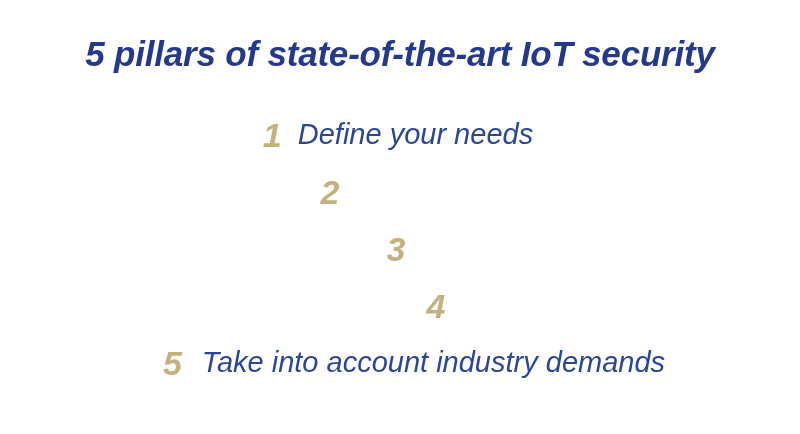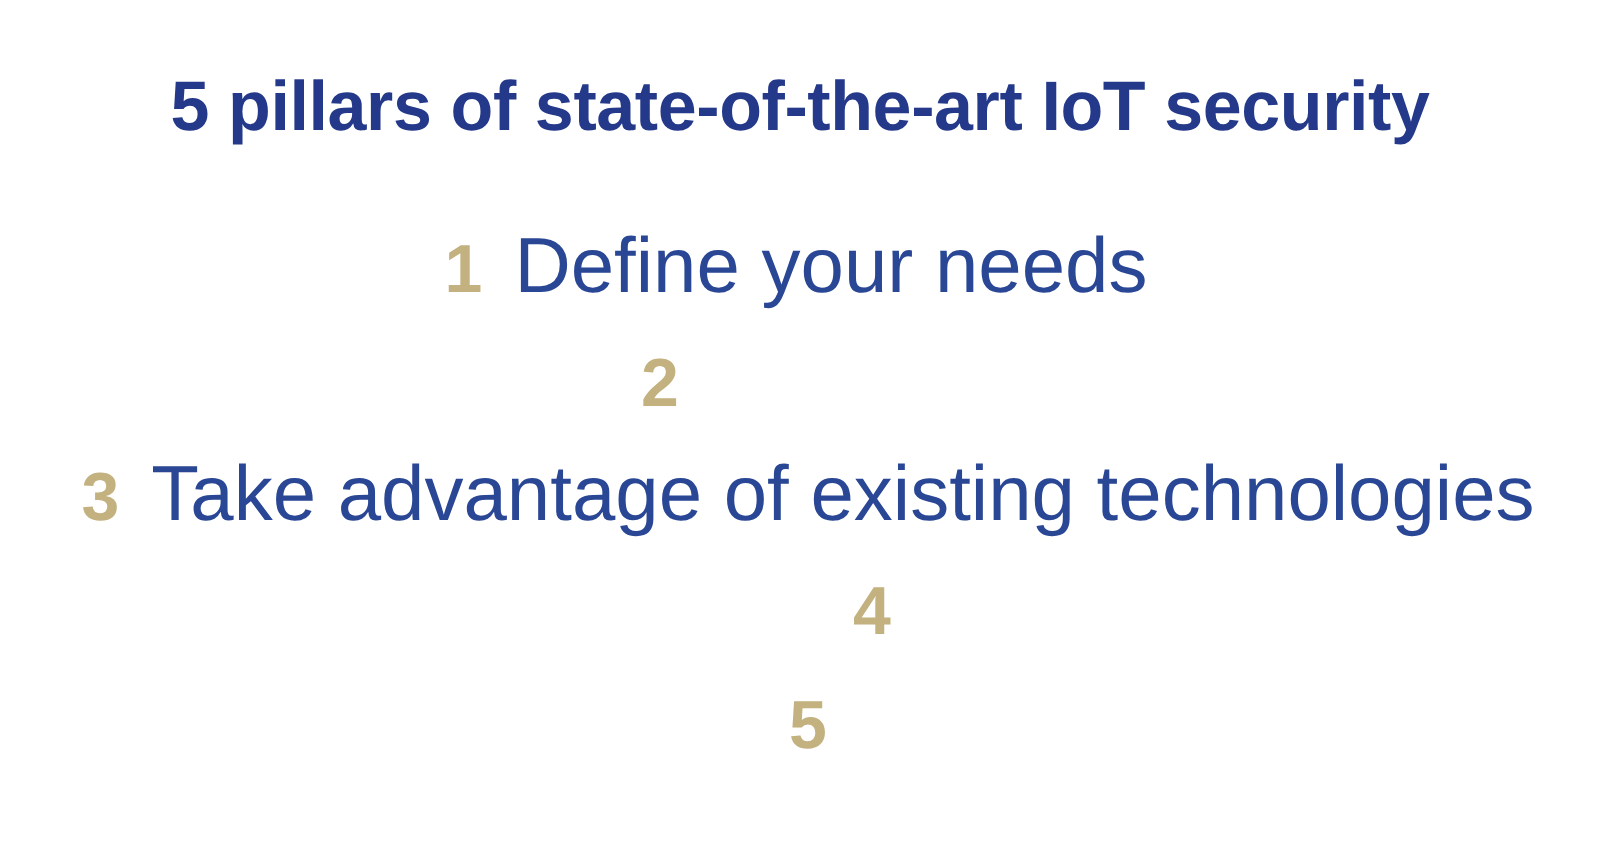--- a/index.html
+++ b/index.html
@@ -13,20 +13,21 @@
     font-family: "Liberation Sans", sans-serif;
     overflow: hidden;
   }
 
   .slide {
     position: relative;
     width: 719px;
     height: 434px;
     background: #ffffff;
     box-sizing: border-box;
+    font-style: italic;
   }
 
   .slide-title {
     position: absolute;
     top: 34px;
     left: 0;
     width: 800px;
     text-align: center;
     font-size: 35px;
     font-weight: bold;
@@ -56,21 +57,21 @@
   .pillar-number {
     font-size: 34px;
     font-weight: bold;
     color: #c3b280;
     line-height: 1;
     margin-right: 16px;
     flex: none;
   }
 
   .pillar-text {
-    font-size: 39px;
+    font-size: 29px;
     font-weight: normal;
     color: #2a4795;
     line-height: 1.1;
     flex: none;
   }
 
   
   .pillar-row.r1 { transform: translateX(-2px); }
   .pillar-row.r2 { transform: translateX(-59px); }
   .pillar-row.r3 { transform: translateX(4px); }
@@ -94,25 +95,25 @@
       <span class="pillar-number">1</span>
       <span class="pillar-text">Define your needs</span>
     </div>
 
     <div class="pillar-row r2">
       <span class="pillar-number">2</span>
     </div>
 
     <div class="pillar-row r3">
       <span class="pillar-number">3</span>
-      <span class="pillar-text">Take advantage of existing technologies</span>
     </div>
 
     <div class="pillar-row r4">
       <span class="pillar-number">4</span>
     </div>
 
     <div class="pillar-row r5">
       <span class="pillar-number">5</span>
+      <span class="pillar-text">Take into account industry demands</span>
     </div>
 
   </div>
 </div>
 
 </body></html>

